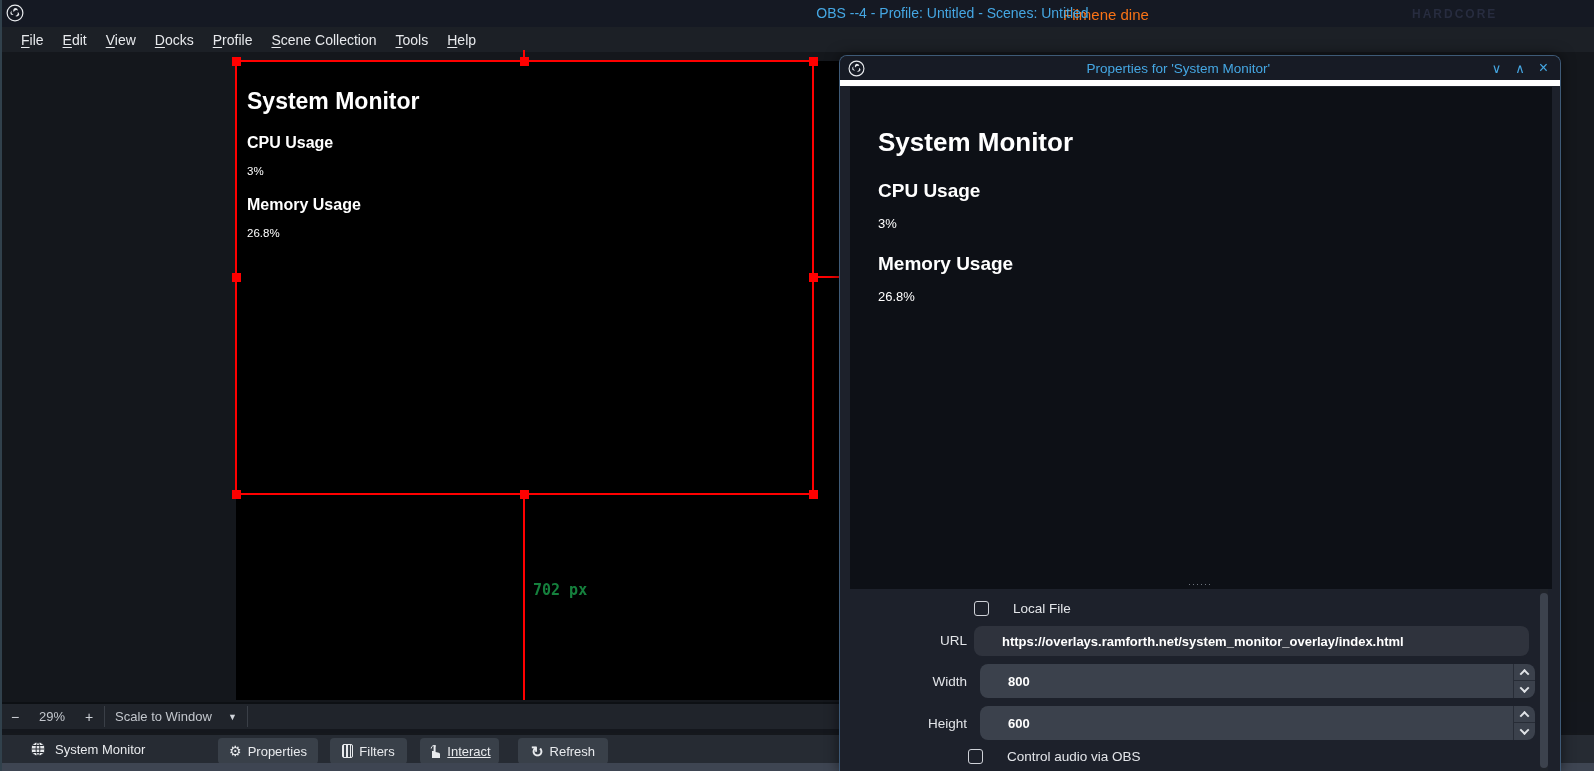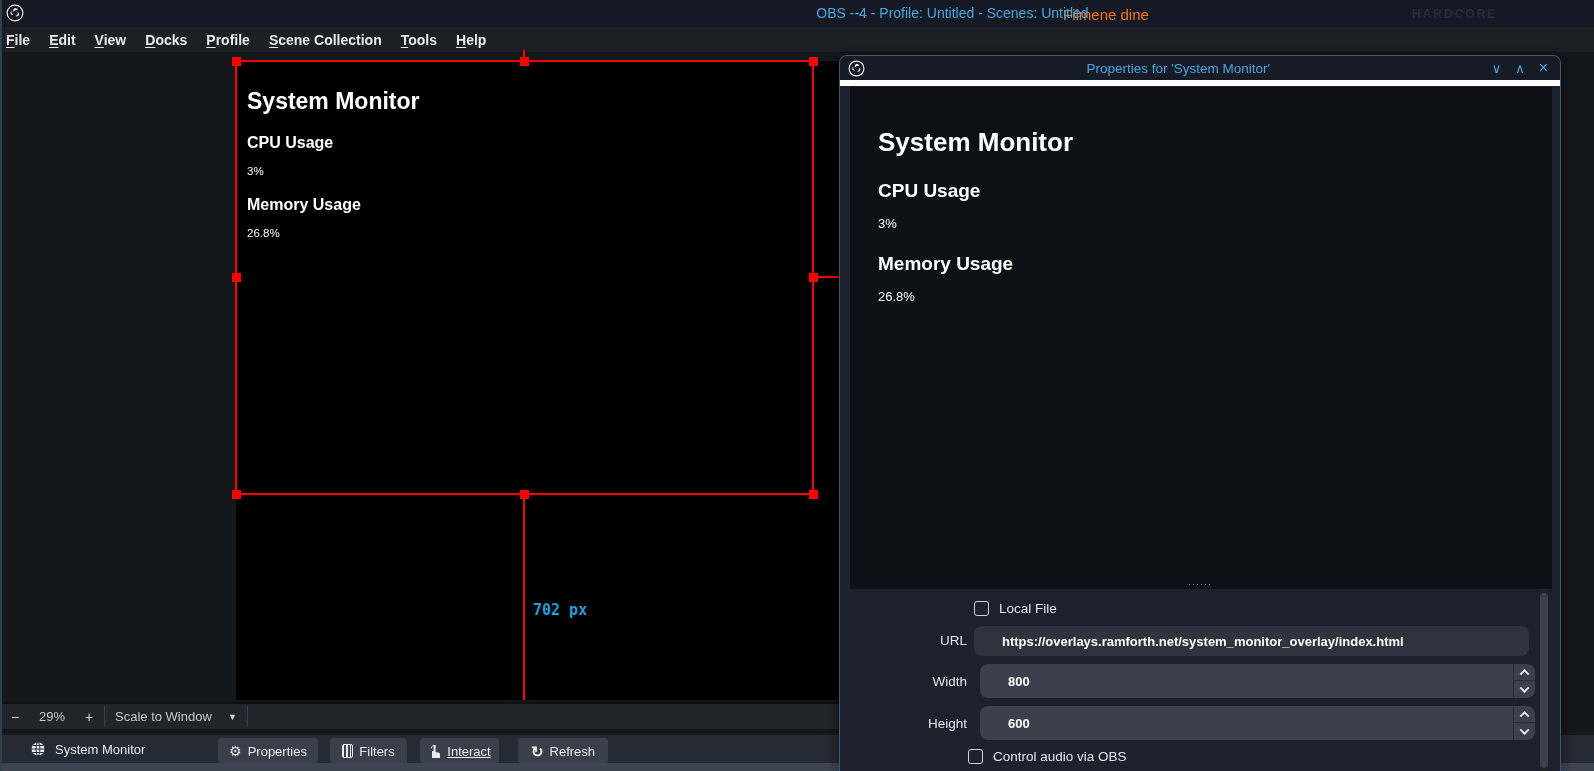--- a/index.html
+++ b/index.html
@@ -12,36 +12,36 @@
   .titlebar { position:absolute; left:0; top:0; width:1594px; height:27px; background:#151923; }
   .obs-logo { position:absolute; left:6px; top:4px; width:18px; height:18px; }
   .win-title { position:absolute; left:780px; top:5px; width:345px; text-align:center;
                font-size:14px; color:#45a7e3; white-space:nowrap; }
   .bg-artifact-1 { position:absolute; left:1063px; top:0px; font-size:15px; color:#f97316;margin-top:6px; }
   .bg-artifact-2 { position:absolute; left:1412px; top:7px; font-size:12px; font-weight:bold;
                    letter-spacing:2px; color:#272c3f; }
   .left-edge { position:absolute; left:0; top:0; width:2px; height:771px; background:#31414c; z-index:9; }
   
   .menubar { position:absolute; left:0; top:27px; width:1594px; height:25px; background:#1c2026;
-             display:flex; align-items:center; padding-left:6px; gap:19px;font-weight:bold; }
+             display:flex; align-items:center; padding-left:21px; gap:19px; }
   .menu-item { font-size:14px; color:#e7e9ec; cursor:default; white-space:nowrap; }
   .mn { text-decoration:underline; text-underline-offset:2px; }
   
   .canvas-area { position:absolute; left:0; top:52px; width:1594px; height:650px; background:#14171c; }
   .video-frame { position:absolute; left:236px; top:9px; width:606px; height:639px; background:#000; }
   .overlay-text { position:absolute; left:247px; top:36px; color:#fff; }
   .overlay-text .ov-title { font-size:23px; font-weight:bold; }
   .overlay-text .ov-h { font-size:16px; font-weight:bold; margin-top:19px; }
   .overlay-text .ov-v { font-size:11.5px; margin-top:13px; }
   .sel-rect { position:absolute; left:235px; top:8px; width:579px; height:435px;
               border:2px solid #ff0000; }
   .handle { position:absolute; width:9px; height:9px; background:#ff0000; }
   .helper { position:absolute; background:#ff0000; }
-  .dim-label { position:absolute; left:533px; top:529px; color:#0ea5e9; font-weight:bold;
-               font-size:15px; font-family:"DejaVu Sans Mono","Liberation Mono",monospace;margin-top:20px; }
+  .dim-label { position:absolute; left:533px; top:529px; color:#15803d; font-weight:bold;
+               font-size:15px; font-family:"DejaVu Sans Mono","Liberation Mono",monospace; }
   
   .zoom-bar { position:absolute; left:0; top:702px; width:842px; height:27px; background:#20242b;
               border-top:2px solid #0d1014; display:flex; align-items:center; font-size:13px; color:#c3c7cd; }
   .zb-btn { width:30px; text-align:center; font-size:14px; color:#cfd3d9; cursor:default; }
   .zb-zoom { width:44px; text-align:center; }
   .zb-sep { width:1px; height:21px; background:#3a3f47; }
   .zb-scale { display:flex; align-items:center; width:142px; padding-left:10px; }
   .zb-scale .arrow { margin-left:auto; margin-right:10px; font-size:9px; color:#cfd3d9; }
   
   .src-toolbar { position:absolute; left:0; top:733px; width:1594px; height:30px; background:#262b33;
@@ -67,21 +67,21 @@
   .dlg-title { flex:1; text-align:center; font-size:13.5px; color:#45a7e3; }
   .dlg-icons { display:flex; gap:14px; margin-right:12px; color:#45a7e3; font-size:13px; }
   .dlg-icons span { cursor:default; }
   .dlg-preview { position:absolute; left:10px; top:31px; width:702px; height:502px; background:#0d1016; color:#fff; }
   .pv-inner { position:absolute; left:28px; top:40px; }
   .pv-title { font-size:26px; font-weight:bold; }
   .pv-h { font-size:19px; font-weight:bold; margin-top:22px; }
   .pv-v { font-size:13px; margin-top:14px; }
   .dlg-splitter { position:absolute; left:0; top:524px; width:100%; height:9px; text-align:center;
                   font-size:9px; letter-spacing:1px; color:#7e848e; line-height:9px; }
-  .chk-row { position:absolute; display:flex; align-items:center; gap:10px; font-size:13.5px; color:#e3e5e9; }
+  .chk-row { position:absolute; display:flex; align-items:center; gap:24px; font-size:13.5px; color:#e3e5e9; }
   .checkbox { width:15px; height:15px; border:1px solid #cfd2d8; border-radius:3px; background:transparent; }
   .fld-label { position:absolute; left:0; width:127px; text-align:right; font-size:13.5px; color:#e3e5e9; }
   .txt-field { position:absolute; left:134px; width:555px; background:#2f333d; border-radius:8px; }
   .txt-field input, .spin-field input {
       width:100%; height:100%; background:transparent; border:none; outline:none;
       color:#ffffff; font-size:13px; font-family:"Liberation Sans",sans-serif; padding-left:28px;font-weight:bold; }
   .spin-field { position:absolute; left:140px; width:555px; background:#3b414c; border-radius:8px; }
   .spin-field input { width:calc(100% - 23px); }
   .spin-col { position:absolute; right:0; top:0; width:22px; height:100%; border-left:1px solid #272c36; }
   .spin-btn { position:absolute; left:0; width:100%; height:50%; display:flex; align-items:center; justify-content:center; }

